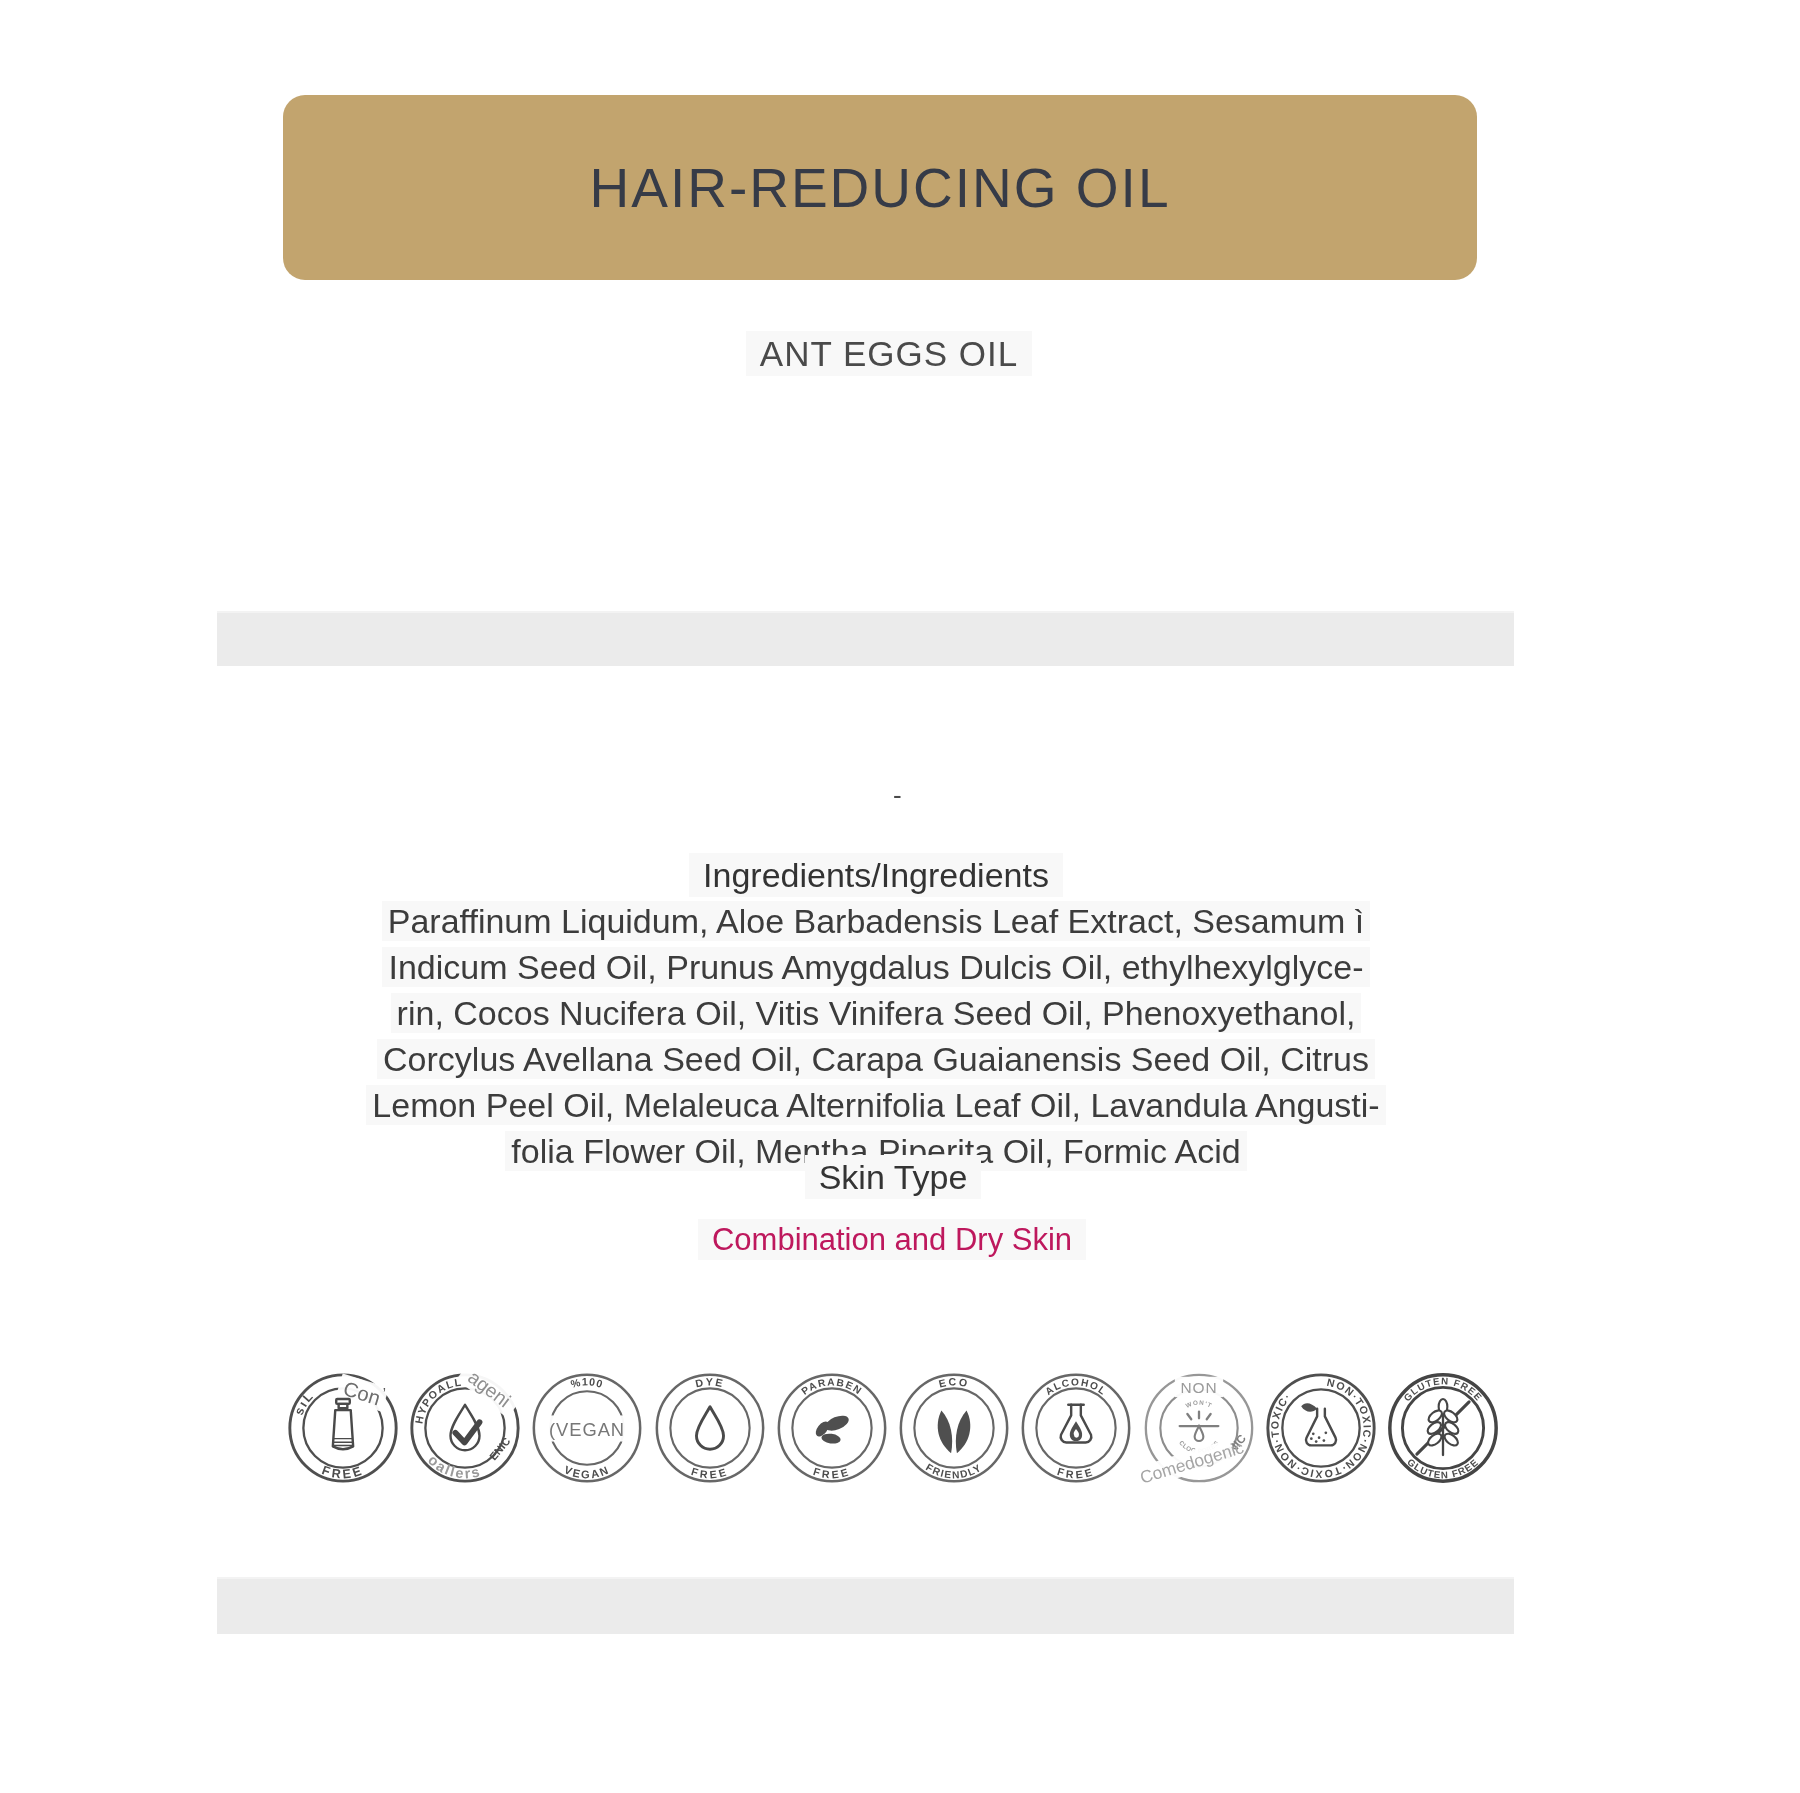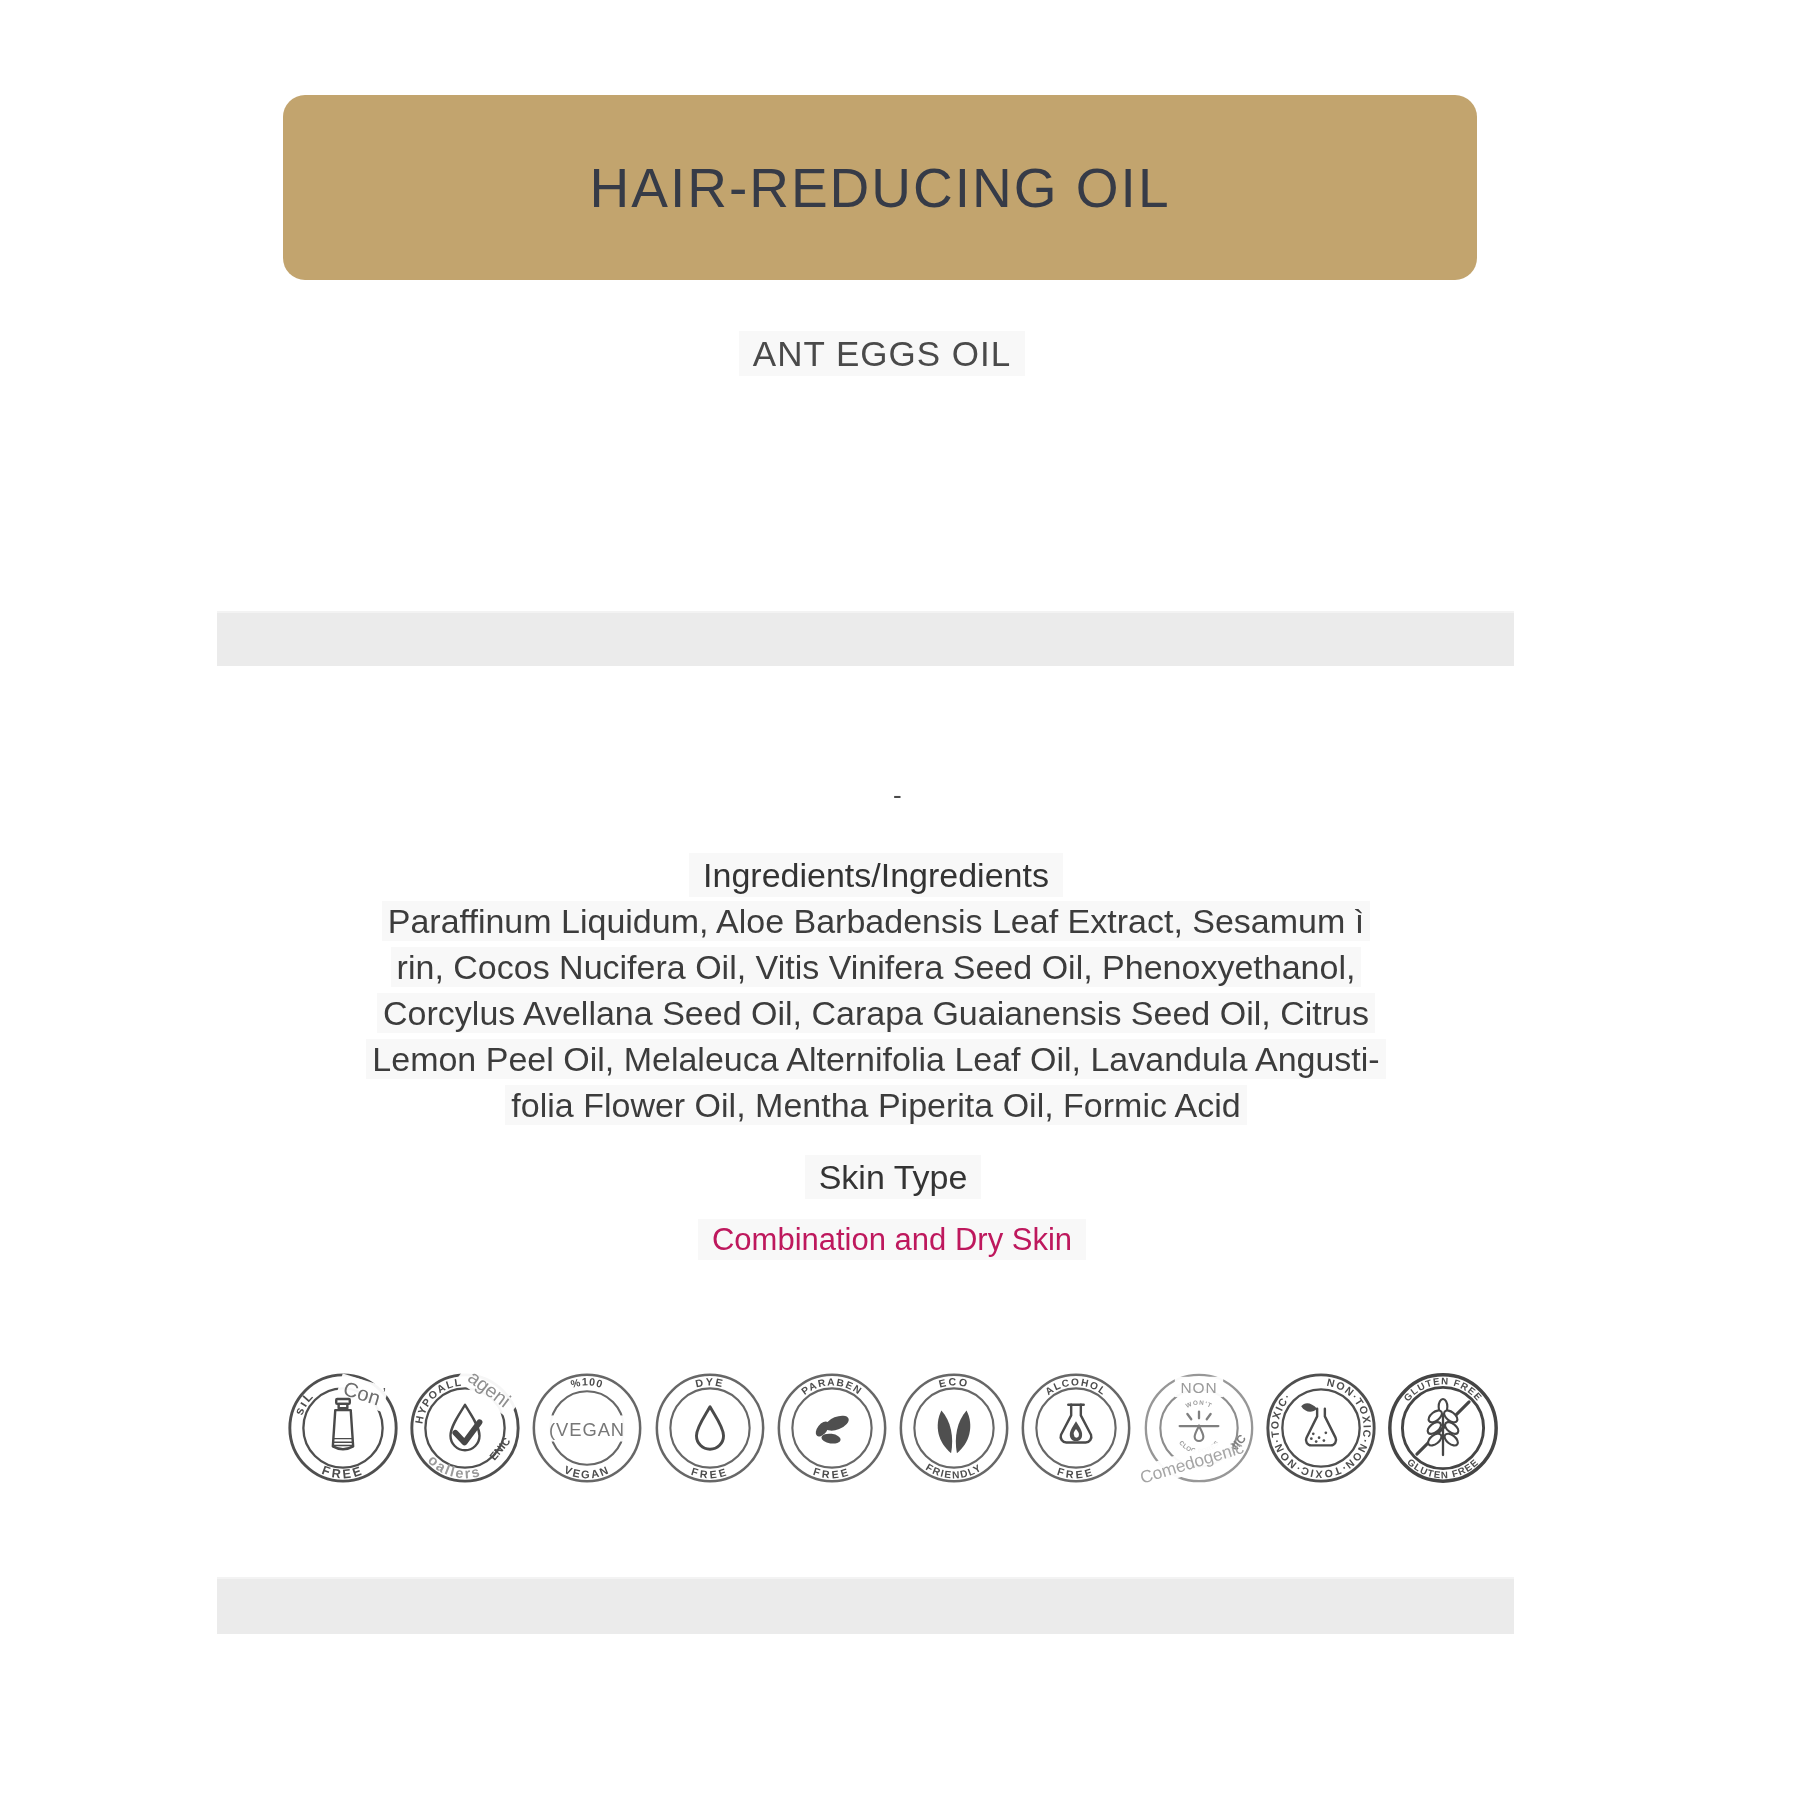--- a/index.html
+++ b/index.html
@@ -5,21 +5,21 @@
   html,body{margin:0;padding:0;background:#ffffff;}
   .page{position:relative;width:1800px;height:1793px;background:#ffffff;overflow:hidden;
         font-family:"Liberation Sans",sans-serif;color:#3d3d3d;}
 
   
   .banner{position:absolute;left:283px;top:95px;width:1194px;height:185px;
           background:#c2a46e;border-radius:22px;display:flex;align-items:center;justify-content:center;}
   .banner-title{font-size:55px;font-weight:400;color:#363b47;letter-spacing:2px;margin:16px;}
 
   
-  .subtitle{position:absolute;left:285px;top:334px;width:1194px;text-align:center;
+  .subtitle{position:absolute;left:292px;top:334px;width:1194px;text-align:center;
             font-size:35px;color:#4a4a4a;letter-spacing:1px;}
   .hl{background:#f8f8f8;padding:3px 14px;}
 
   
   .bar{position:absolute;left:217px;width:1297px;background:#ebebeb;}
   .bar-top{top:611px;height:53px;border-top:2px solid #f3f3f3;}
   .bar-bottom{top:1577px;height:55px;border-top:2px solid #f3f3f3;}
 
   
   .heading-mark{position:absolute;left:893px;top:780px;font-size:26px;color:#4a4a4a;}
@@ -64,20 +64,21 @@
     <span class="hl">ANT EGGS OIL</span>
   </div>
 
   <div class="bar bar-top"></div>
 
   <span class="heading-mark">-</span>
 
   <div class="ingredients">
     <div class="ing-heading"><span class="hl">Ingredients/Ingredients</span></div>
     <div class="ing-line"><span class="hl">Paraffinum Liquidum, Aloe Barbadensis Leaf Extract, Sesamum ì</span></div>
+    <div class="ing-line"><span class="hl">Indicum Seed Oil, Prunus Amygdalus Dulcis Oil, ethylhexylglyce-</span></div>
     <div class="ing-line"><span class="hl">rin, Cocos Nucifera Oil, Vitis Vinifera Seed Oil, Phenoxyethanol,</span></div>
     <div class="ing-line"><span class="hl">Corcylus Avellana Seed Oil, Carapa Guaianensis Seed Oil, Citrus</span></div>
     <div class="ing-line"><span class="hl">Lemon Peel Oil, Melaleuca Alternifolia Leaf Oil, Lavandula Angusti-</span></div>
     <div class="ing-line"><span class="hl">folia Flower Oil, Mentha Piperita Oil, Formic Acid</span></div>
   </div>
 
   <div class="skin-heading"><span class="hl">Skin Type</span></div>
   <div class="skin-value"><span class="hl">Combination and Dry Skin</span></div>
 
   <div class="badges">

